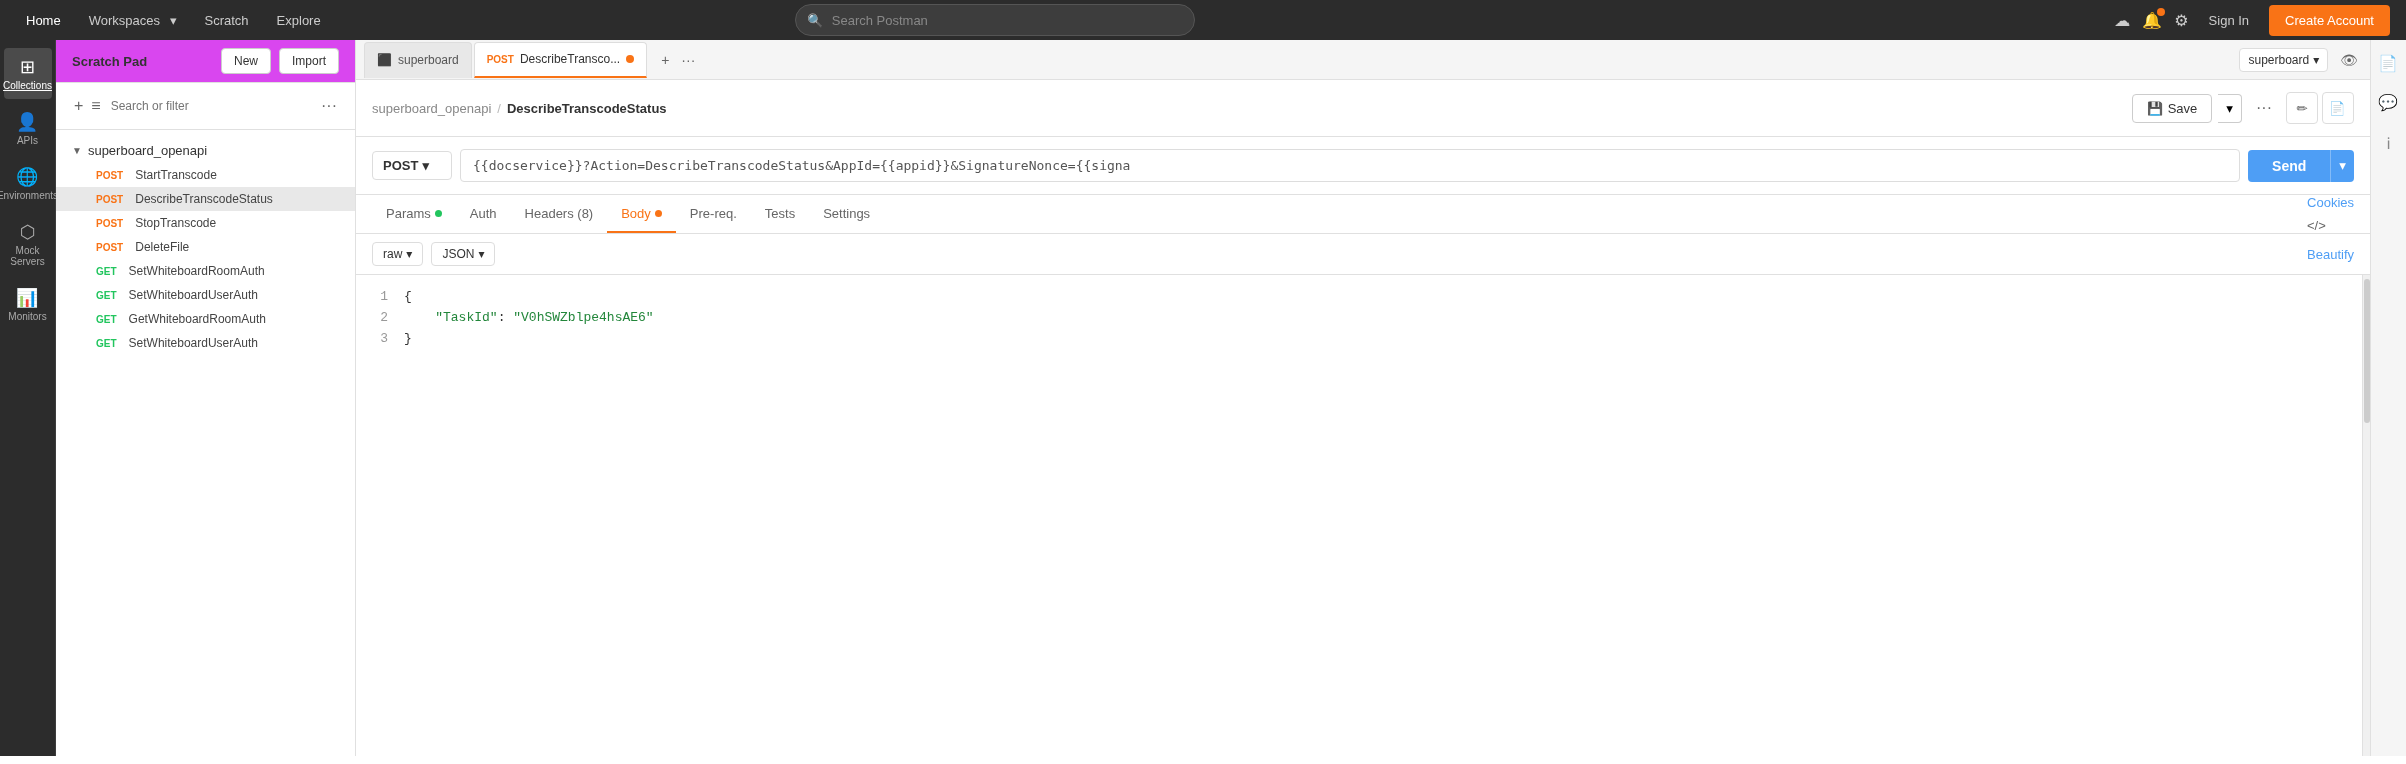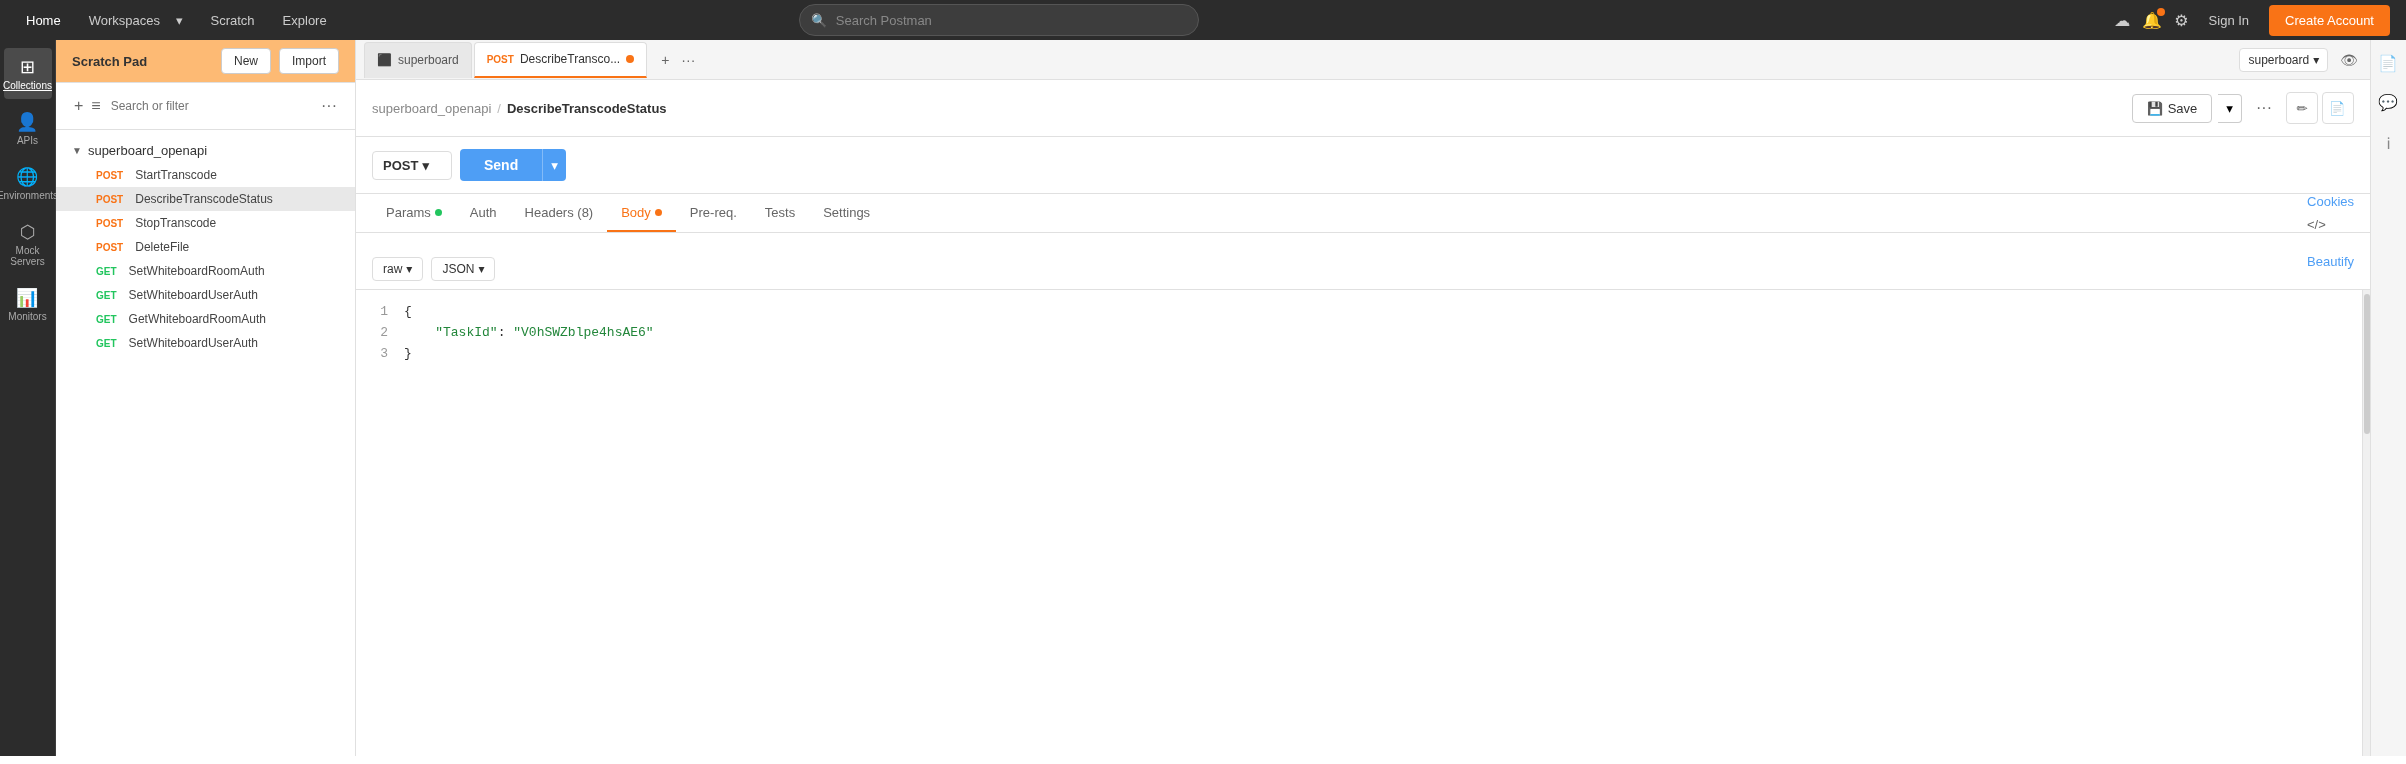--- a/index.html
+++ b/index.html
@@ -7,21 +7,21 @@
 
     
     .top-nav {
       display: flex; align-items: center; height: 40px;
       background: #2c2c2c; padding: 0 16px; gap: 8px;
     }
     .nav-item {
       color: #ccc; padding: 6px 10px; cursor: pointer; font-size: 13px; border-radius: 4px;
     }
     .nav-item.active { color: #fff; }
-    .nav-workspaces { display: flex; align-items: center; gap: 16px; }
+    .nav-workspaces { display: flex; align-items: center; gap: 10px; }
     .search-bar {
       flex: 1; max-width: 400px; margin: 0 auto;
       background: #3d3d3d; border: 1px solid #555; border-radius: 20px;
       display: flex; align-items: center; padding: 0 12px; gap: 8px; height: 32px;
     }
     .search-bar input { background: transparent; border: none; outline: none; color: #14b8a6; font-size: 13px; width: 100%; }
     .search-bar input::placeholder { color: #888; }
     .nav-right { display: flex; align-items: center; gap: 12px; margin-left: auto; }
     .nav-icon { color: #ccc; cursor: pointer; font-size: 16px; position: relative; }
     .notification-dot {
@@ -61,21 +61,21 @@
       display: flex; align-items: center; justify-content: space-between;
       padding: 12px 16px; border-bottom: 1px solid #e0e0e0;
     }
     .panel-btn {
       background: transparent; border: none; cursor: pointer; color: #666; font-size: 16px; padding: 2px;
     }
 
     
     .workspace-header {
       display: flex; align-items: center; justify-content: space-between;
-      padding: 8px 16px; background: #fdba74; border-bottom: 1px solid #e0e0e0;
+      padding: 8px 16px; background: #d946ef; border-bottom: 1px solid #e0e0e0;
     }
     .workspace-title { font-size: 13px; font-weight: 600; color: #333; }
     .header-btns { display: flex; gap: 8px; }
     .new-btn, .import-btn {
       padding: 5px 12px; border-radius: 4px; font-size: 12px; cursor: pointer; font-weight: 500;
     }
     .new-btn { background: #fff; border: 1px solid #ccc; color: #333; }
     .import-btn { background: #fff; border: 1px solid #ccc; color: #333; }
 
     
@@ -176,21 +176,21 @@
     .cookies-link { color: #4e9ef5; font-size: 13px; cursor: pointer; text-decoration: none; }
     .code-link { color: #666; font-size: 13px; cursor: pointer; }
 
     
     .body-toolbar {
       display: flex; align-items: center; padding: 8px 16px; gap: 8px;
       border-bottom: 1px solid #e0e0e0; background: #fff;
     }
     .body-select {
       display: flex; align-items: center; gap: 4px; padding: 4px 10px;
-      border: 1px solid #ddd; border-radius: 4px; cursor: pointer; font-size: 12px; color: #333; background: #fff; margin-top: 16px;
+      border: 1px solid #ddd; border-radius: 4px; cursor: pointer; font-size: 12px; color: #333; background: #fff;
     }
     .beautify-link { color: #4e9ef5; font-size: 13px; cursor: pointer; margin-left: auto; }
 
     
     .code-editor {
       flex: 1; padding: 12px 16px; background: #fff; font-family: 'Courier New', monospace;
       font-size: 13px; overflow: auto; line-height: 1.6;
     }
     .code-line { display: flex; gap: 16px; }
     .line-num { color: #999; min-width: 16px; text-align: right; user-select: none; }
@@ -365,20 +365,21 @@
           <button class="edit-icon-btn">📄</button>
         </div>
       </div>
     </div>
 
     <div class="url-bar-container">
       <div class="method-select">
         <span>POST</span>
         <span>▾</span>
       </div>
+      <input class="url-input" type="text" value="{{docservice}}?Action=DescribeTranscodeStatus&amp;AppId={{appid}}&amp;SignatureNonce={{signa" style="">
       <div class="send-btn-group">
         <button class="send-btn">Send</button>
         <button class="send-dropdown-btn">▾</button>
       </div>
     </div>
 
     <div class="request-tabs">
       <div class="req-tab">
         <span>Params</span>
         <span class="tab-dot-green"></span>

